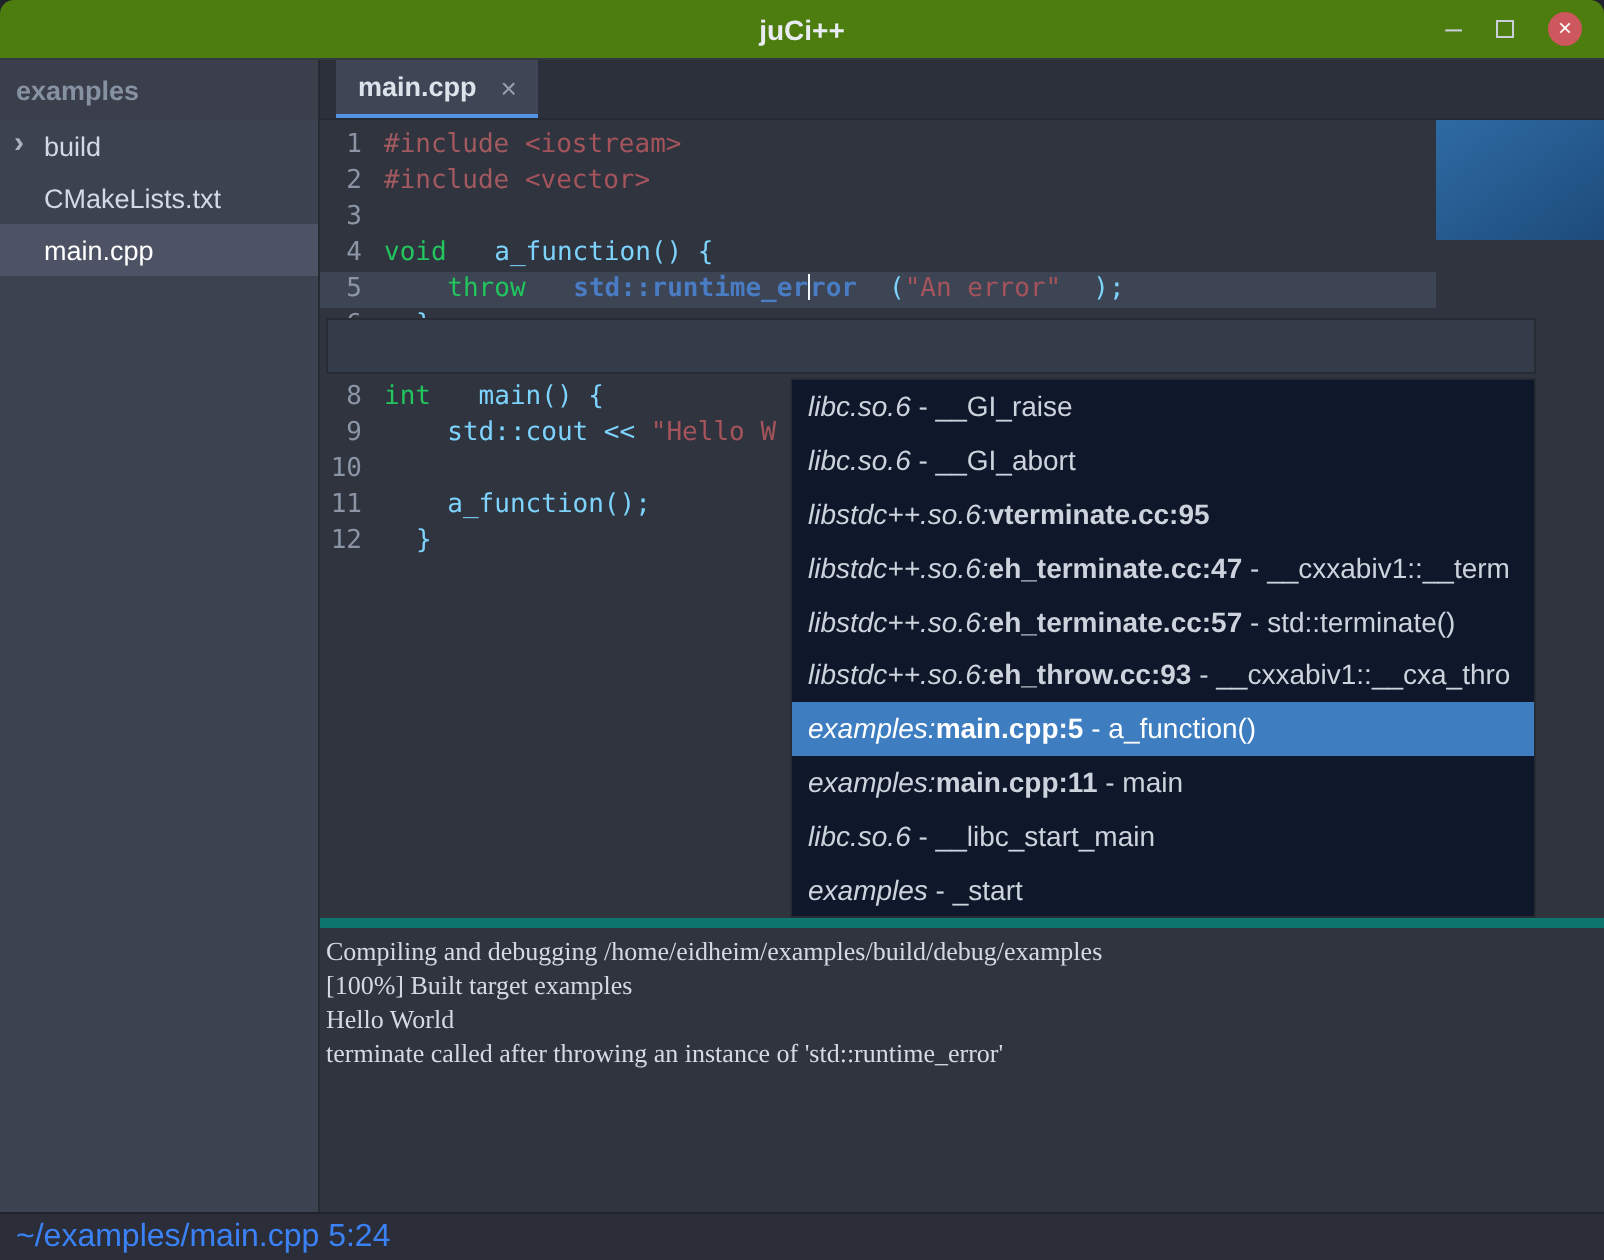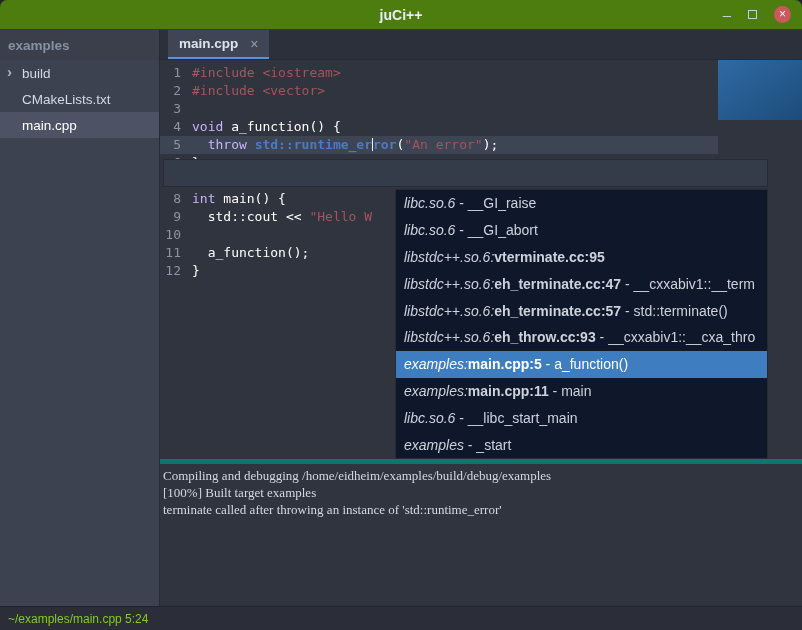--- a/index.html
+++ b/index.html
@@ -52,22 +52,22 @@
   
   .editor {
     flex:0 0 399px; position:relative; overflow:hidden; background:#2f343f;
     font-family:"DejaVu Sans Mono", monospace; font-size:13px;
   }
   .hl-line { position:absolute; left:0; top:76px; width:558px; height:18px; background:#3d4453; }
   .code-lines { position:absolute; left:0; top:0; right:0; padding-top:4px; }
   .code-line { height:18px; line-height:18px; display:flex; }
   .ln { flex:0 0 26px; width:26px; text-align:right; padding-right:5px; color:#8b95a5; }
   .code { margin-left:6px; white-space:pre; }
-  .tok-pl  { color:#ffffff; }
-  .tok-kw  { color:#c4b5fd; }
+  .tok-pl  { color:#7dd3fc;margin-left:16px; }
+  .tok-kw  { color:#22c55e; }
   .tok-type{ color:#4a7cc4; font-weight:bold; }
   .tok-pre { color:#a2595f; }
   .tok-str { color:#a5545c; }
   .cursor { display:inline-block; width:1px; height:13px; background:#f2f5f9; vertical-align:-2px; }
   .blue-overlay {
     position:absolute; left:558px; top:0; width:84px; height:60px;
     background:linear-gradient(145deg,#2e6ba3,#1d4b7b); z-index:2;
   }
   .popup-entry {
     position:absolute; left:3px; top:99px; width:605px; height:28px;
@@ -86,21 +86,21 @@
   .terminal {
     flex:1 1 auto; background:#2f343f; border-top:5px solid #0f766e;
     font-family:Liberation Serif, serif; font-size:13px; color:#d3dae3;
     padding:3px 0 0 3px; overflow:hidden;
   }
   .term-line { height:17px; line-height:17px; white-space:pre; }
   
   .statusbar {
     flex:0 0 24px; background:#2b2e39; border-top:1px solid #20232c;
     position:relative; display:flex; align-items:center;
-    font-size:12px; color:#84cc16;
+    font-size:16px; color:#3b82f6;
   }
   .status-left { padding-left:8px; }
   .status-center { position:absolute; left:50%; transform:translateX(-50%); }
 </style>
 </head>
 <body>
 
 <div class="window">
 
   <div class="titlebar">
@@ -209,20 +209,21 @@
           <div class="popup-row selected"><span class="bt-lib">examples:</span><span class="bt-file">main.cpp:5</span><span> - a_function()</span></div>
           <div class="popup-row"><span class="bt-lib">examples:</span><span class="bt-file">main.cpp:11</span><span> - main</span></div>
           <div class="popup-row"><span class="bt-lib">libc.so.6</span><span class="bt-file"></span><span> - __libc_start_main</span></div>
           <div class="popup-row"><span class="bt-lib">examples</span><span class="bt-file"></span><span> - _start</span></div>
         </div>
       </div>
 
       <div class="terminal">
         <div class="term-line">Compiling and debugging /home/eidheim/examples/build/debug/examples</div>
         <div class="term-line">[100%] Built target examples</div>
+        <div class="term-line">Hello World</div>
         <div class="term-line">terminate called after throwing an instance of 'std::runtime_error'</div>
       </div>
 
     </div>
   </div>
 
   <div class="statusbar">
     <span class="status-left">~/examples/main.cpp 5:24</span>
   </div>
 

